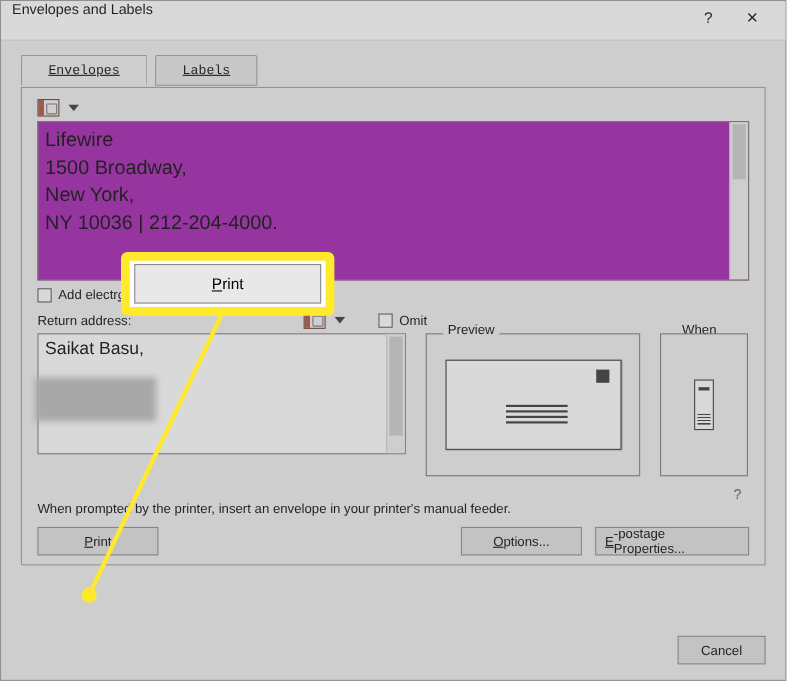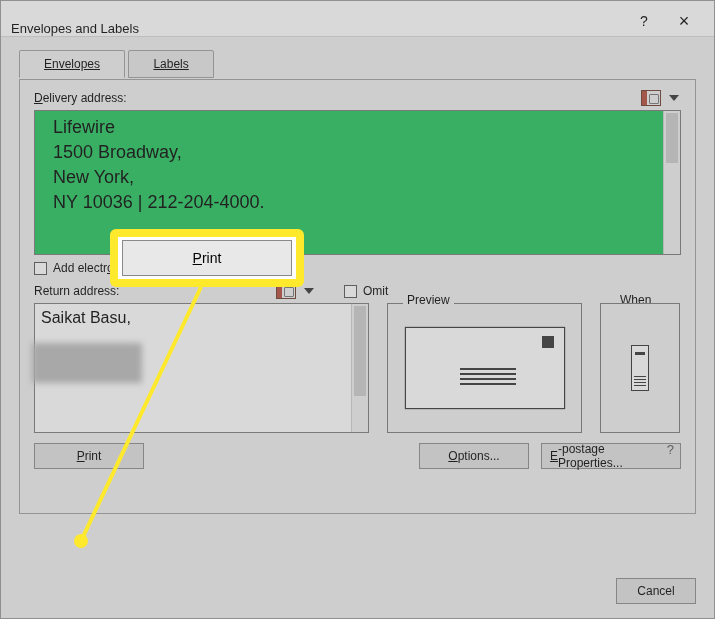--- a/index.html
+++ b/index.html
@@ -24,21 +24,21 @@
       height: 619px;
       background: #f0f0f0;
       border: 1px solid #9a9a9a;
       display: flex;
       flex-direction: column;
       position: relative;
     }
     .titlebar {
       height: 36px;
       display: flex;
-      align-items: flex-end;
+      align-items: flex-start;
       padding: 0 10px;
       background: #ffffff;
       border-bottom: 1px solid #d9d9d9;
     }
     .titlebar .title {
       flex: 1;
       font-size: 13px;
     }
     .title-btn {
       width: 40px;
@@ -49,20 +49,21 @@
       font-size: 14px;
     }
     .body {
       flex: 1;
       padding: 12px 18px 12px 18px;
       position: relative;
     }
     .tabs {
       position: relative;
       height: 30px;
+      font-family: Liberation Mono, monospace;
     }
     .tab {
       display: inline-block;
       padding: 6px 24px 6px 24px;
       border: 1px solid #a0a0a0;
       background: #e8e8e8;
       border-top-left-radius: 2px;
       border-top-right-radius: 2px;
       position: relative;
       bottom: -1px;
@@ -98,24 +99,23 @@
       content:""; position:absolute; left:7px; top:3px; width:8px;height:8px;
       border:1px solid #777; border-radius: 1px;
     }
     .dropdown-arrow{
       width:14px;height:16px;display:inline-flex;align-items:center;justify-content:center;
     }
     .addr-wrap{display:flex;align-items:center;gap:4px;}
     .textarea-wrap{
       position:relative;
       border:1px solid #7a7a7a;
-      background:#22c55e;
+      background:#a21caf;
       height:145px;
       display:flex;
-      padding-left:12px;
     }
     .textarea-content{
       flex:1;
       padding:4px 6px;
       font-size:18px;
       line-height:25px;
       white-space: pre;
       overflow:hidden;
     }
     .scroll-track{
@@ -124,21 +124,21 @@
       border-left:1px solid #cfcfcf;
       position:relative;
     }
     .scroll-thumb{position:absolute;left:2px;right:2px;top:2px;height:50px;background:#cdcdcd;}
     .chk-row{margin-top:6px;display:flex;align-items:center;gap:6px;}
     .chk{width:13px;height:13px;border:1px solid #555;background:#fff;display:inline-block;}
     .chk-row .u{text-decoration:underline;}
     .return-row{margin-top:8px;display:flex;align-items:center;gap:22px;}
     .return-row .lbl{width:220px;}
     .lower{display:flex;gap:18px;margin-top:4px;align-items:flex-start;}
-    .ret-box{border:1px solid #7a7a7a;background:#fff;width:335px;height:130px;display:flex;}
+    .ret-box{border:1px solid #7a7a7a;background:#fff;width:335px;height:110px;display:flex;}
     .ret-content{flex:1;padding:4px 6px;font-size:16px;line-height:20px;white-space:pre;overflow:hidden;}
     .group{position:relative;}
     .group .glabel{position:absolute;top:-10px;left:16px;background:#f0f0f0;padding:0 4px;font-size:12px;}
     .preview-box{border:1px solid #7a7a7a;width:195px;height:130px;display:flex;align-items:center;justify-content:center;}
     .feed-box{border:1px solid #7a7a7a;width:80px;height:130px;display:flex;align-items:center;justify-content:center;position:relative;}
     .envelope{width:160px;height:82px;border:1px solid #333;box-shadow:0 0 1px #333;background:#fff;position:relative;}
     .env-square{position:absolute;top:8px;right:10px;width:12px;height:12px;background:#333;}
     .env-lines{position:absolute;left:54px;top:40px;display:flex;flex-direction:column;gap:3px;}
     .env-lines span{display:block;width:56px;height:2px;background:#333;}
     .feed-icon{width:18px;height:46px;border:1px solid #333;position:relative;background:#fff;}
@@ -189,21 +189,20 @@
   </div>
 
   <div class="body">
     <div class="tabs">
       <span class="tab active"><span class="underline">Envelopes</span></span>
       <span class="tab"><span class="underline">Labels</span></span>
     </div>
     <div class="panel">
 
       <div class="row-label">
-        <span class="lbl"><span class="u">D</span><span>elivery address:</span></span>
         <span class="addr-wrap">
           <span class="addrbook"></span>
           <span class="dropdown-arrow">
             <svg width="10" height="6">
                 <path d="M0 0 L10 0 L5 6 Z" fill="#333"></path>
               </svg>
           </span>
         </span>
       </div>
 
@@ -261,20 +260,21 @@
         </div>
         <div class="group" style="position:relative">
           <span class="glabel">When</span>
           <div class="feed-box">
             <div class="feed-icon"></div>
           </div>
           <span class="help-small">?</span>
         </div>
       </div>
 
+      <div class="hint">When prompted by the printer, insert an envelope in your printer's manual feeder.</div>
 
       <div class="btn-row">
         <div class="btn btn-print-s"><span class="u">P</span>rint</div>
         <div class="btn btn-options"><span class="u">O</span>ptions...</div>
         <div class="btn btn-epost"><span class="u">E</span>-postage Properties...</div>
       </div>
 
     </div>
   </div>
 

